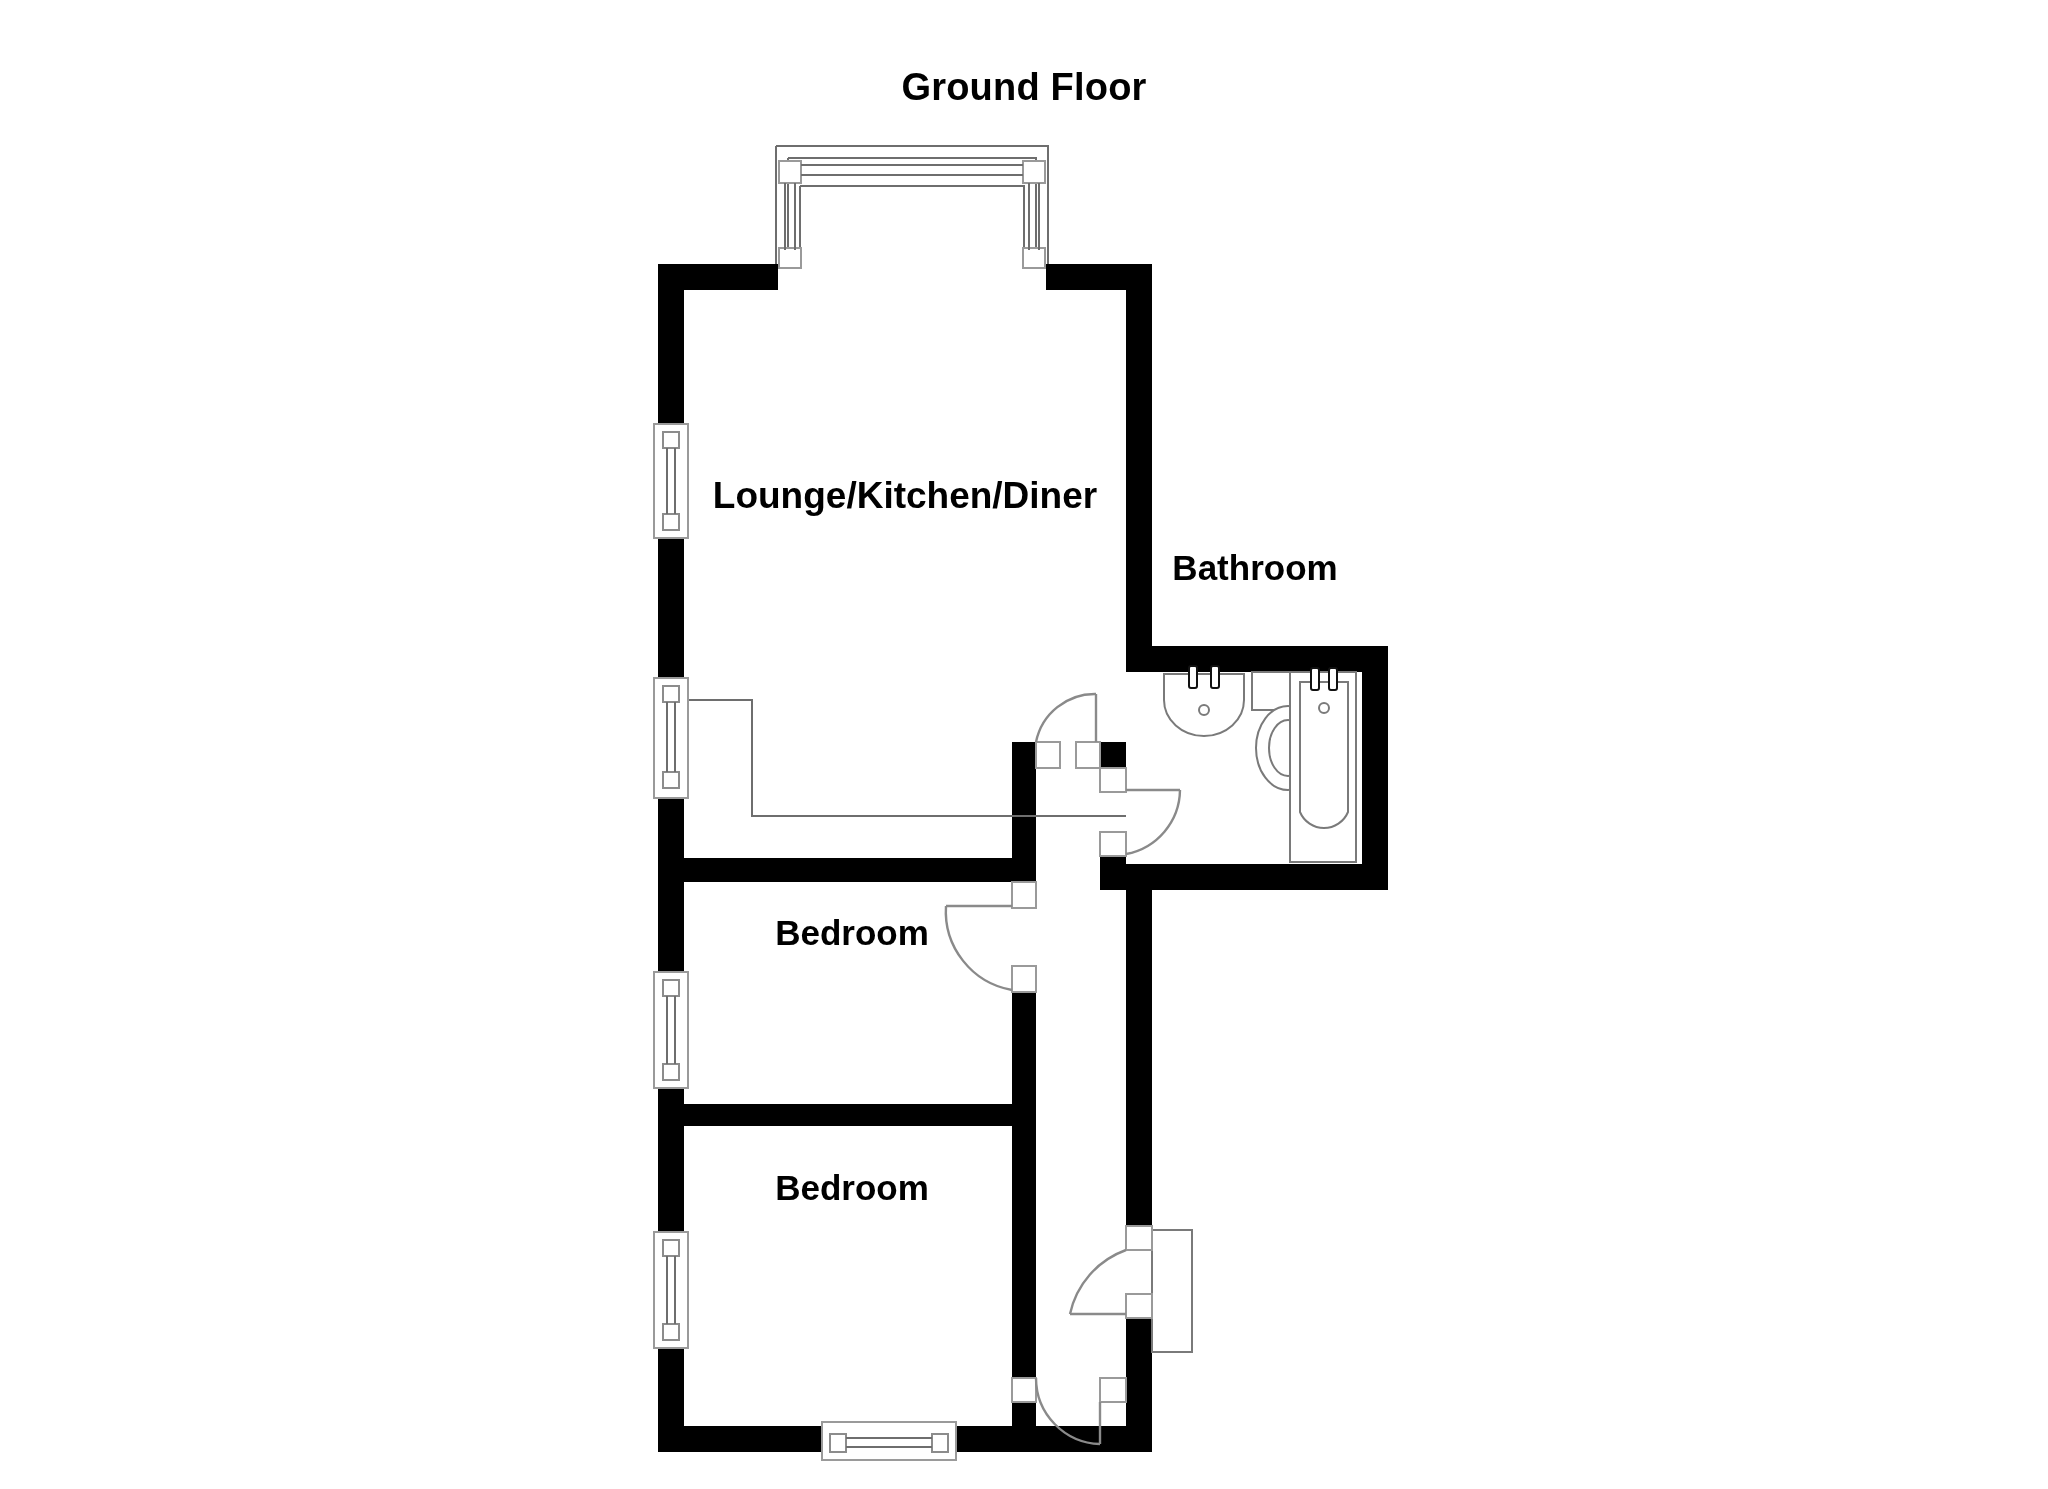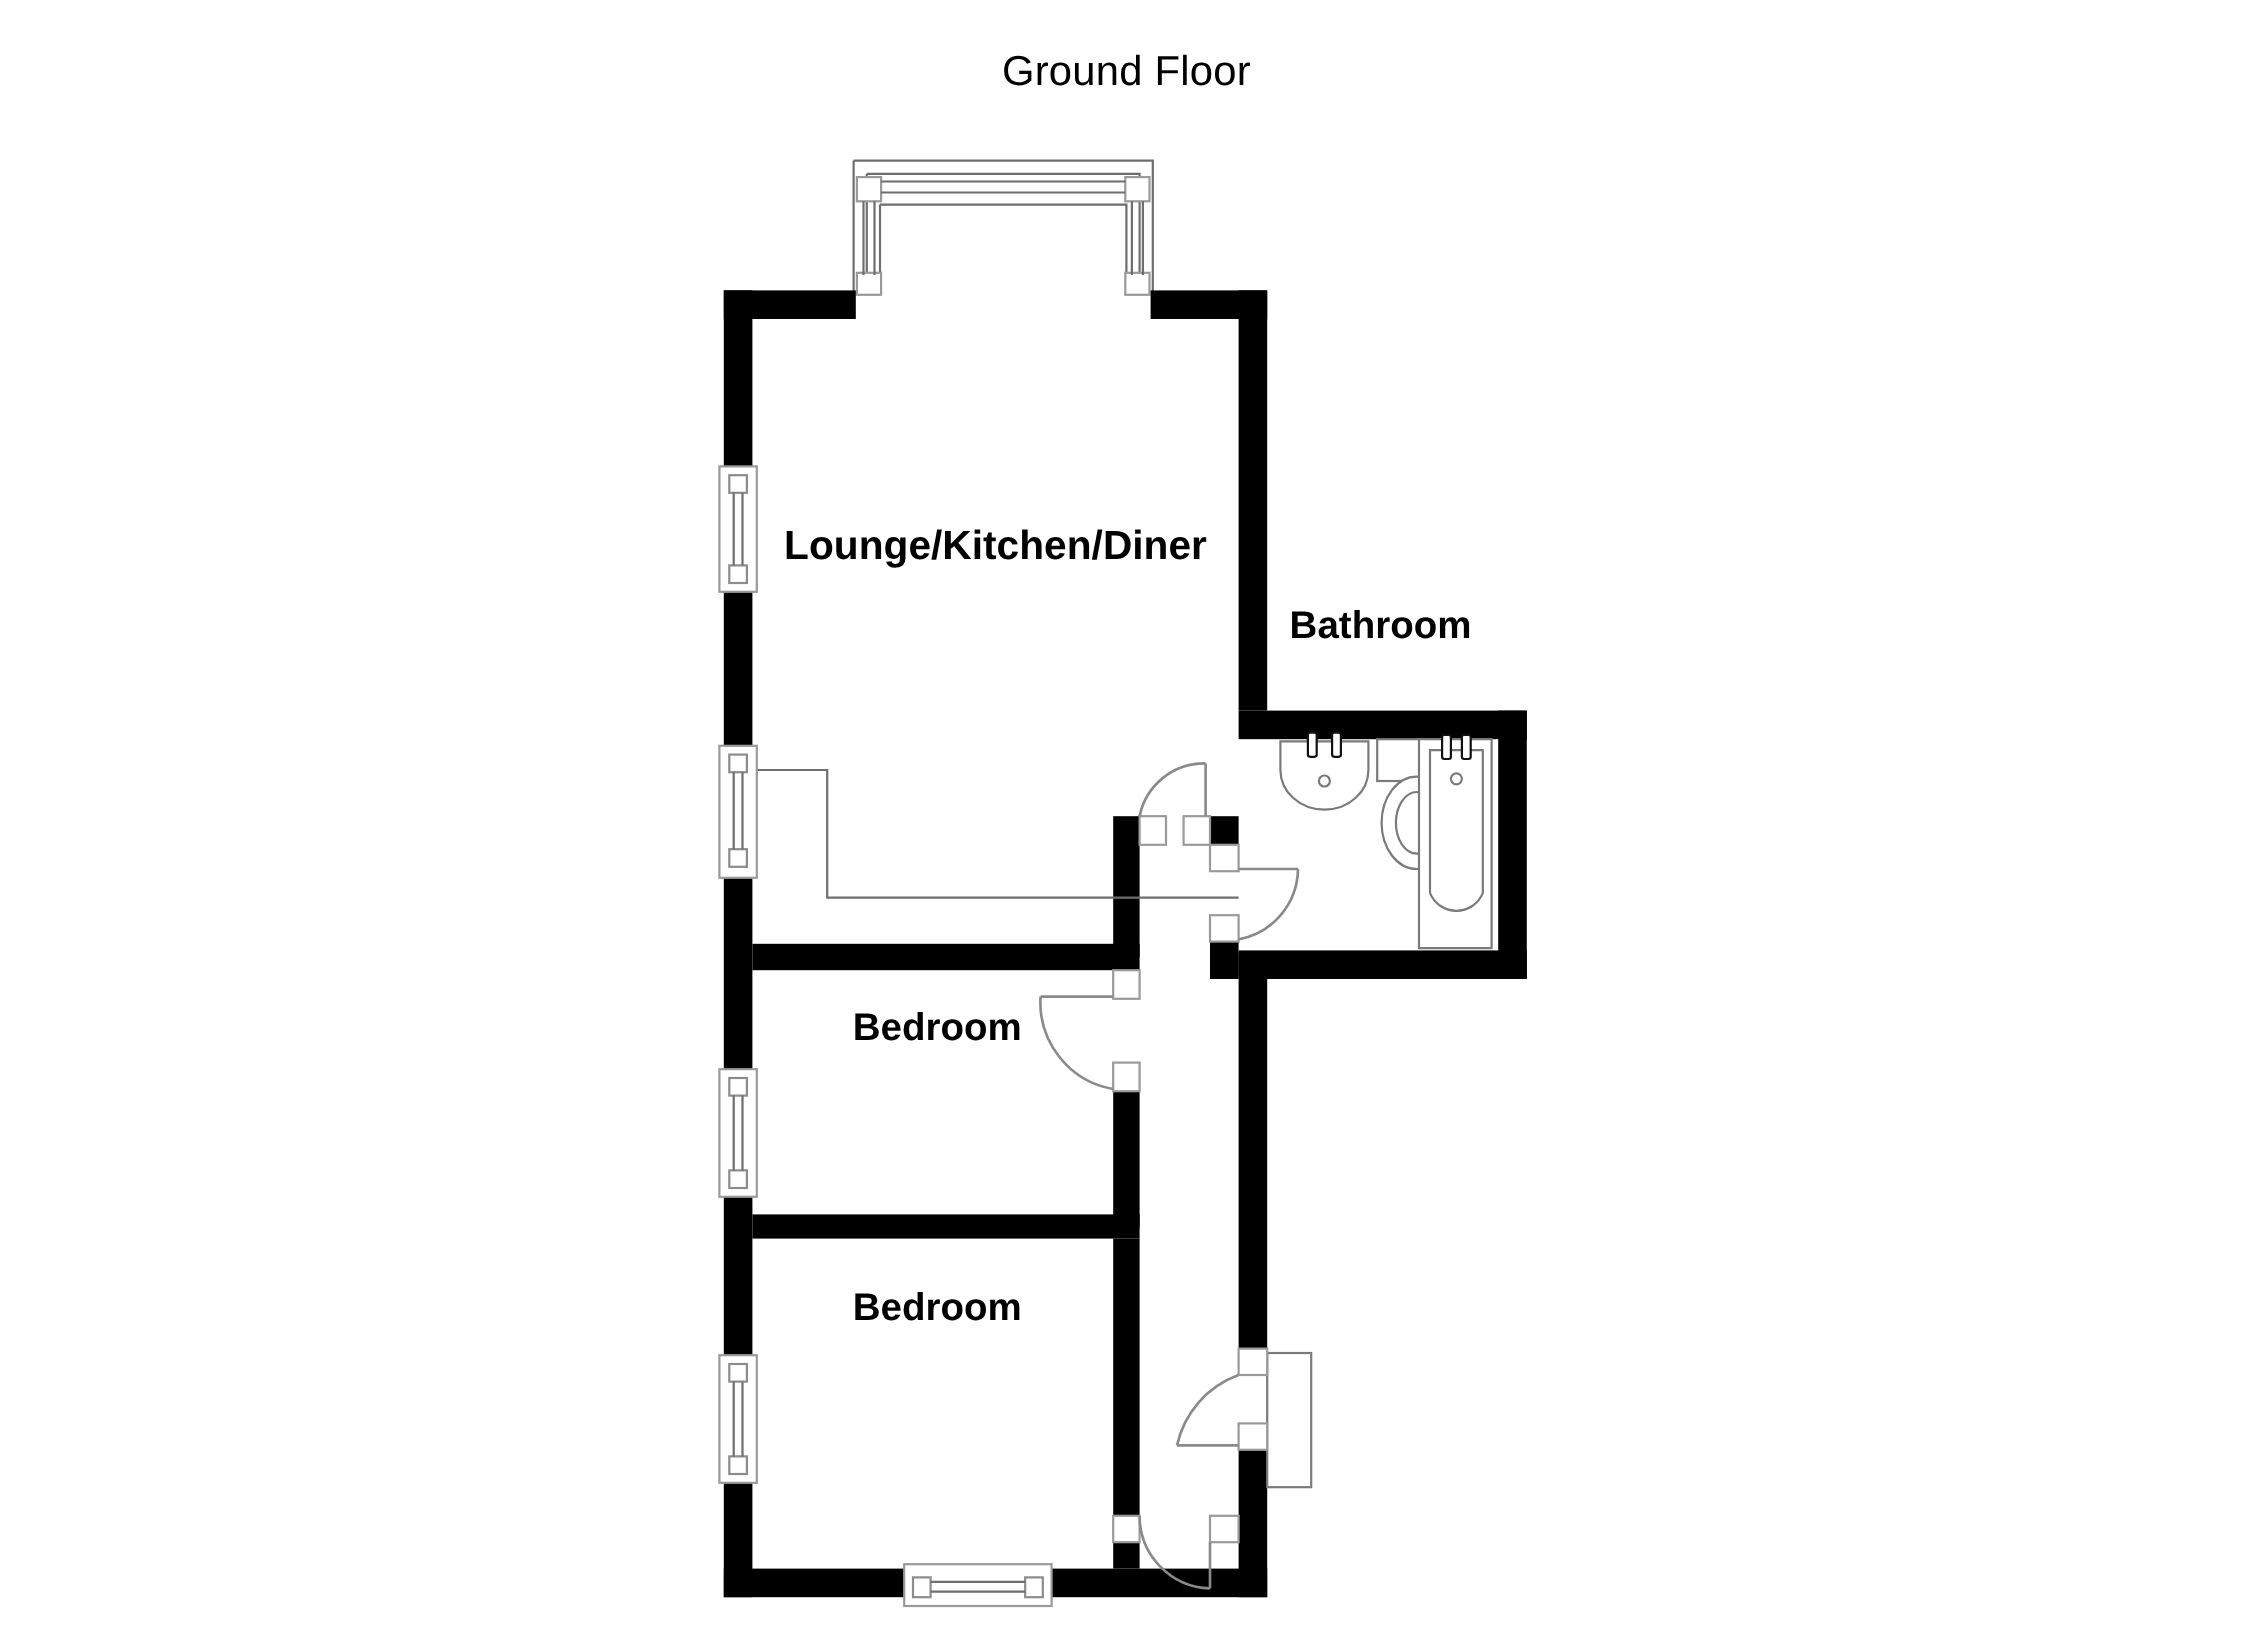--- a/index.html
+++ b/index.html
@@ -16,26 +16,26 @@
     position: relative;
   }
   #floorplan-root {
     position: relative;
     width: 2048px;
     height: 1489px;
     background: #ffffff;
   }
   .plan-title {
     position: absolute;
-    top: 44px;
+    top: 66px;
     left: 0;
     width: 2048px;
     text-align: center;
     font-size: 38px;
-    font-weight: normal;
+    font-weight: bold;
     color: #000000;
     letter-spacing: 0.2px;
     font-family: "Liberation Sans", sans-serif;
   }
   svg.plan-canvas {
     position: absolute;
     top: 0;
     left: 0;
     width: 2048px;
     height: 1489px;

